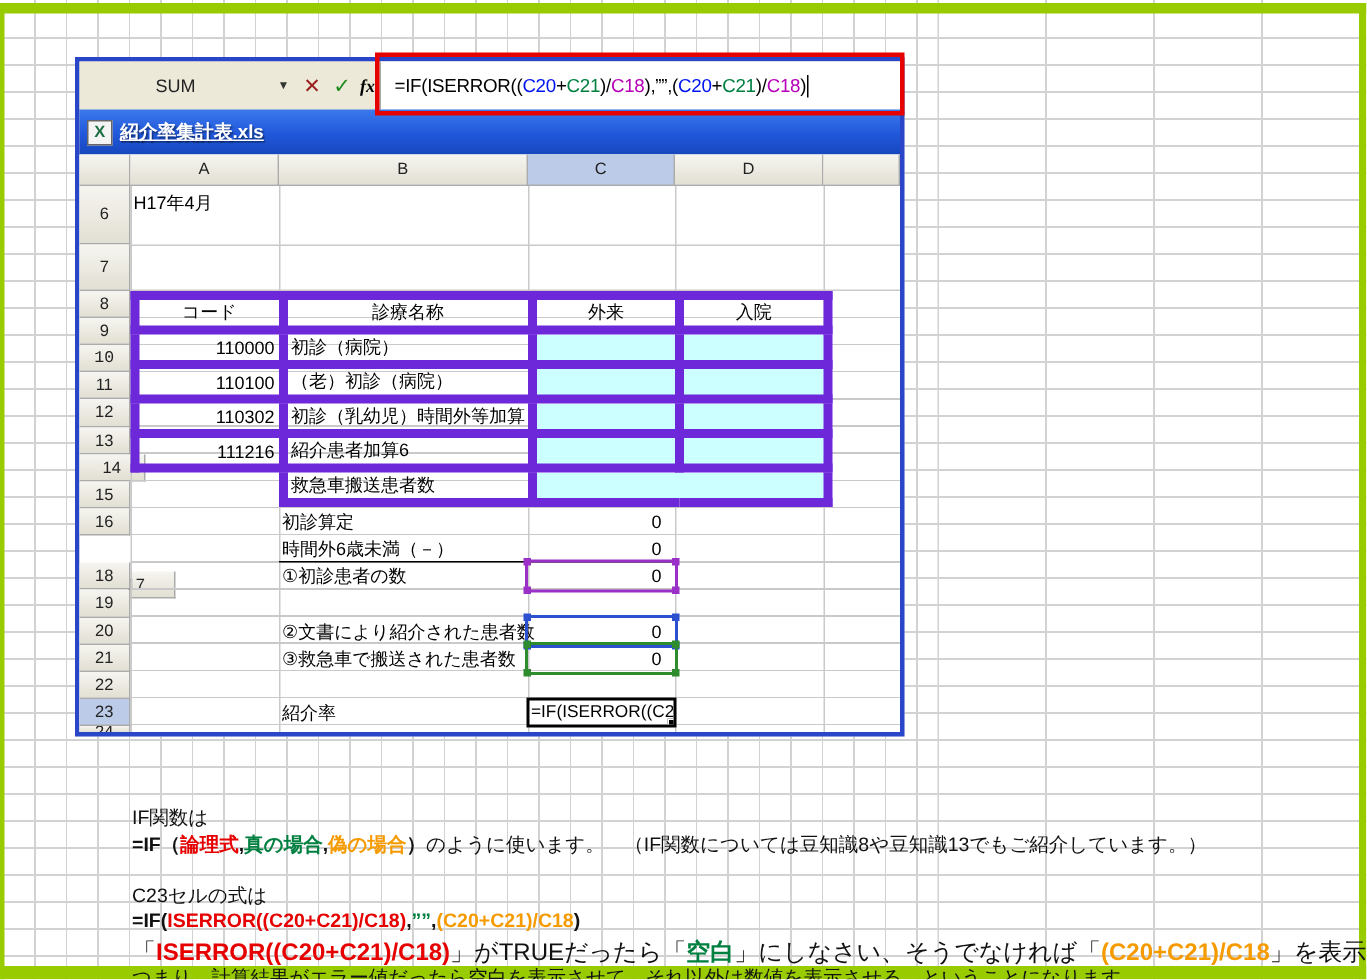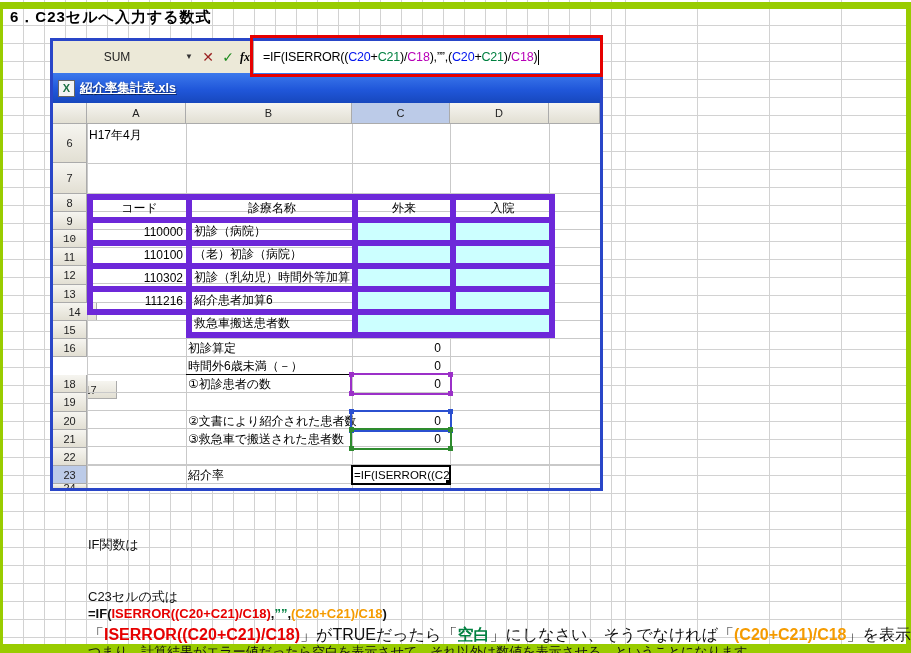--- a/index.html
+++ b/index.html
@@ -91,21 +91,20 @@
 <div class="page">
 
   <div class="grid-h"></div>
   <div class="grid-vl"></div>
   <div class="grid-vr"></div>
   <div class="bar bar-top"></div>
   <div class="bar bar-bottom"></div>
   <div class="bar bar-left"></div>
   <div class="bar bar-right"></div>
 
-  <div class="doc-title">6．C23セルへ入力する数式</div>
 
   <div class="xlwin">
 
     <div class="fbar">
       <div class="namebox">SUM</div>
       <div class="nb-dd">▼</div>
       <div class="fb-x">✕</div>
       <div class="fb-ok">✓</div>
       <div class="fb-fx">fx</div>
       <div class="ffield">
@@ -253,20 +252,23 @@
         <span>=IF(ISERROR((C2</span>
         <span class="fillhdl"></span>
       </div>
 
     </div>
   </div>
 
   <div class="redbox"></div>
 
   <div class="note" style="top:516px;">IF関数は</div>
+  <div class="note" style="top:534px;">
+    <span class="b">=IF（</span><span class="b red">論理式</span><span class="b">,</span><span class="b green">真の場合</span><span class="b">,</span><span class="b orange">偽の場合</span><span class="b">）</span><span>のように使います。　（IF関数については豆知識8や豆知識13でもご紹介しています。）</span>
+  </div>
   <div class="note" style="top:568px;">C23セルの式は</div>
   <div class="note" style="top:586px;">
     <span class="b">=IF(</span><span class="b red">ISERROR((C20+C21)/C18)</span><span class="b">,</span><span class="b green">””</span><span class="b">,</span><span class="b orange">(C20+C21)/C18</span><span class="b">)</span>
   </div>
   <div class="note small" style="top:605px;">
     <span>「</span><span class="b red">ISERROR((C20+C21)/C18)</span><span>」がTRUEだったら「</span><span class="b green">空白</span><span>」にしなさい、そうでなければ「</span><span class="b orange">(C20+C21)/C18</span><span>」を表示しなさいということです。</span>
   </div>
   <div class="note" style="top:623px;">つまり、計算結果がエラー値だったら空白を表示させて、それ以外は数値を表示させる、ということになります。</div>
 
 </div>

